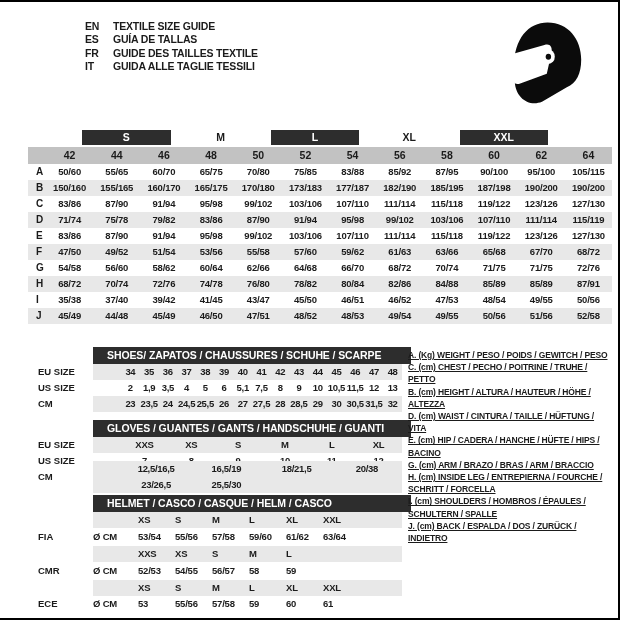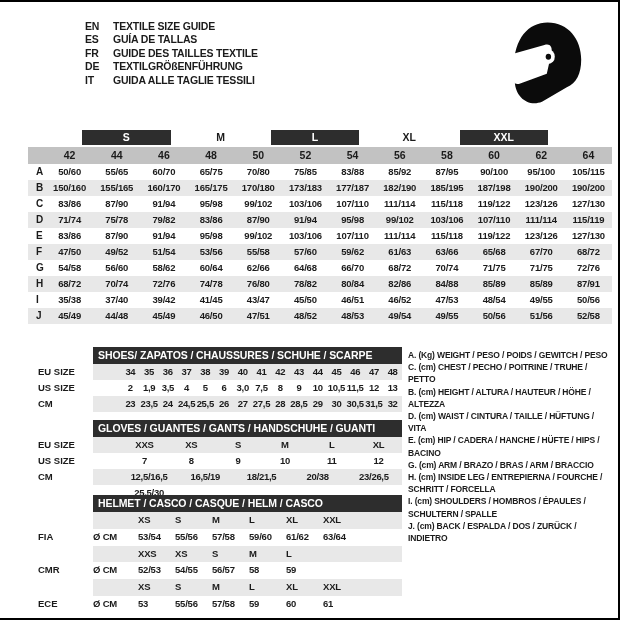--- a/index.html
+++ b/index.html
@@ -26,32 +26,32 @@
             margin-top:2px;font-size:10.5px;line-height:17px;}
   .size-bar .cell{text-align:center;}
   .mrow{display:grid;grid-template-columns:18px repeat(12,1fr);height:16px;font-size:9.5px;line-height:16px;}
   .mrow .cell{text-align:center;letter-spacing:-0.2px;white-space:nowrap;}
   .mrow .key{text-align:left;padding-left:8px;font-size:10px;letter-spacing:0;}
   .striped{background:#e8e8e8;}
 
   
   .sub{position:absolute;left:28px;width:374px;}
   .sub-title{margin-left:65px;width:304px;height:17px;background:#2d2d2d;color:#fff;
-             font-size:10.5px;line-height:17px;padding-left:5px;letter-spacing:-0.1px;white-space:nowrap;}
-  .srow{display:flex;height:16px;font-size:9.5px;line-height:16px;}
+             font-size:10.5px;line-height:17px;padding-left:14px;letter-spacing:-0.1px;white-space:nowrap;}
+  .srow{display:flex;height:16px;font-size:9.5px;line-height:16px;align-items:center;}
   .slabel{width:65px;padding-left:10px;box-sizing:border-box;font-size:9.5px;}
   .svals{flex:1;display:grid;padding-left:28px;}
   .svals .cell{text-align:center;letter-spacing:-0.3px;white-space:nowrap;}
   .hvals{flex:1;display:grid;grid-template-columns:45px repeat(6,37px);}
   .hvals .cell{text-align:left;letter-spacing:-0.2px;white-space:nowrap;}
   .hrow{height:16.8px;}
   #shoes{top:347px;} #gloves{top:420px;} #helmetTable{top:495px;}
 
   
-  .legend{position:absolute;left:408px;top:349px;width:205px;font-size:8.5px;line-height:12.2px;letter-spacing:-0.15px;}
+  .legend{position:absolute;left:408px;top:349px;width:205px;font-size:8.5px;line-height:12.2px;letter-spacing:-0.15px;text-decoration:underline;}
 </style>
 </head>
 <body>
 
 <div class="canvas">
   <div class="b-top"></div>
   <div class="b-right"></div>
   <div class="b-bottom"></div>
 
   <div class="langs" id="langs">
@@ -59,24 +59,20 @@
         <span class="lang-code">EN</span>
         <span class="lang-text">TEXTILE SIZE GUIDE</span>
       </div>
       <div class="lang-row">
         <span class="lang-code">ES</span>
         <span class="lang-text">GUÍA DE TALLAS</span>
       </div>
       <div class="lang-row">
         <span class="lang-code">FR</span>
         <span class="lang-text">GUIDE DES TAILLES TEXTILE</span>
-      </div>
-      <div class="lang-row">
-        <span class="lang-code">DE</span>
-        <span class="lang-text">TEXTILGRÖßENFÜHRUNG</span>
       </div>
       <div class="lang-row">
         <span class="lang-code">IT</span>
         <span class="lang-text">GUIDA ALLE TAGLIE TESSILI</span>
       </div>
     </div>
 
   <div class="helmet-wrap">
     <svg viewBox="0 0 100 100" width="80" height="90" preserveAspectRatio="none">
       <path d="M52 5 C78 5 94 24 94 46 C94 62 88 72 76 77 L45 93 C28 99 12 88 11 71 L10 54 C10 23 28 5 52 5 Z" fill="#0b0b0b"></path>
@@ -288,21 +284,21 @@
         </div>
         <div class="srow">
           <div class="slabel">US SIZE</div>
           <div class="svals" style="grid-template-columns: repeat(15, 1fr);">
             <div class="cell">2</div>
             <div class="cell">1,9</div>
             <div class="cell">3,5</div>
             <div class="cell">4</div>
             <div class="cell">5</div>
             <div class="cell">6</div>
-            <div class="cell">3,0</div>
+            <div class="cell">5,1</div>
             <div class="cell">7,5</div>
             <div class="cell">8</div>
             <div class="cell">9</div>
             <div class="cell">10</div>
             <div class="cell">10,5</div>
             <div class="cell">11,5</div>
             <div class="cell">12</div>
             <div class="cell">13</div>
           </div>
         </div>
@@ -349,21 +345,21 @@
             <div class="cell">7</div>
             <div class="cell">8</div>
             <div class="cell">9</div>
             <div class="cell">10</div>
             <div class="cell">11</div>
             <div class="cell">12</div>
           </div>
         </div>
         <div class="srow">
           <div class="slabel">CM</div>
-          <div class="svals striped" style="grid-template-columns: repeat(5, 1fr);">
+          <div class="svals striped" style="grid-template-columns: repeat(4, 1fr);">
             <div class="cell">12,5/16,5</div>
             <div class="cell">16,5/19</div>
             <div class="cell">18/21,5</div>
             <div class="cell">20/38</div>
             <div class="cell">23/26,5</div>
             <div class="cell">25,5/30</div>
           </div>
         </div>
       </div>
   </div>

